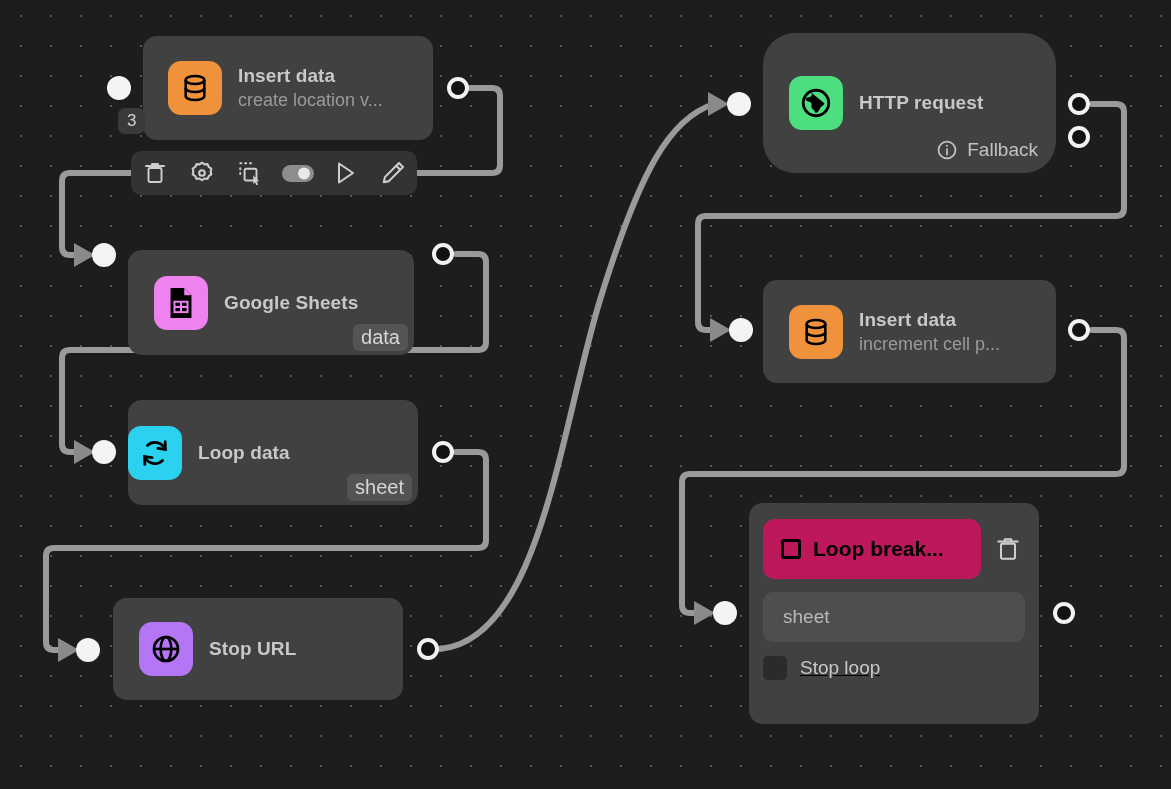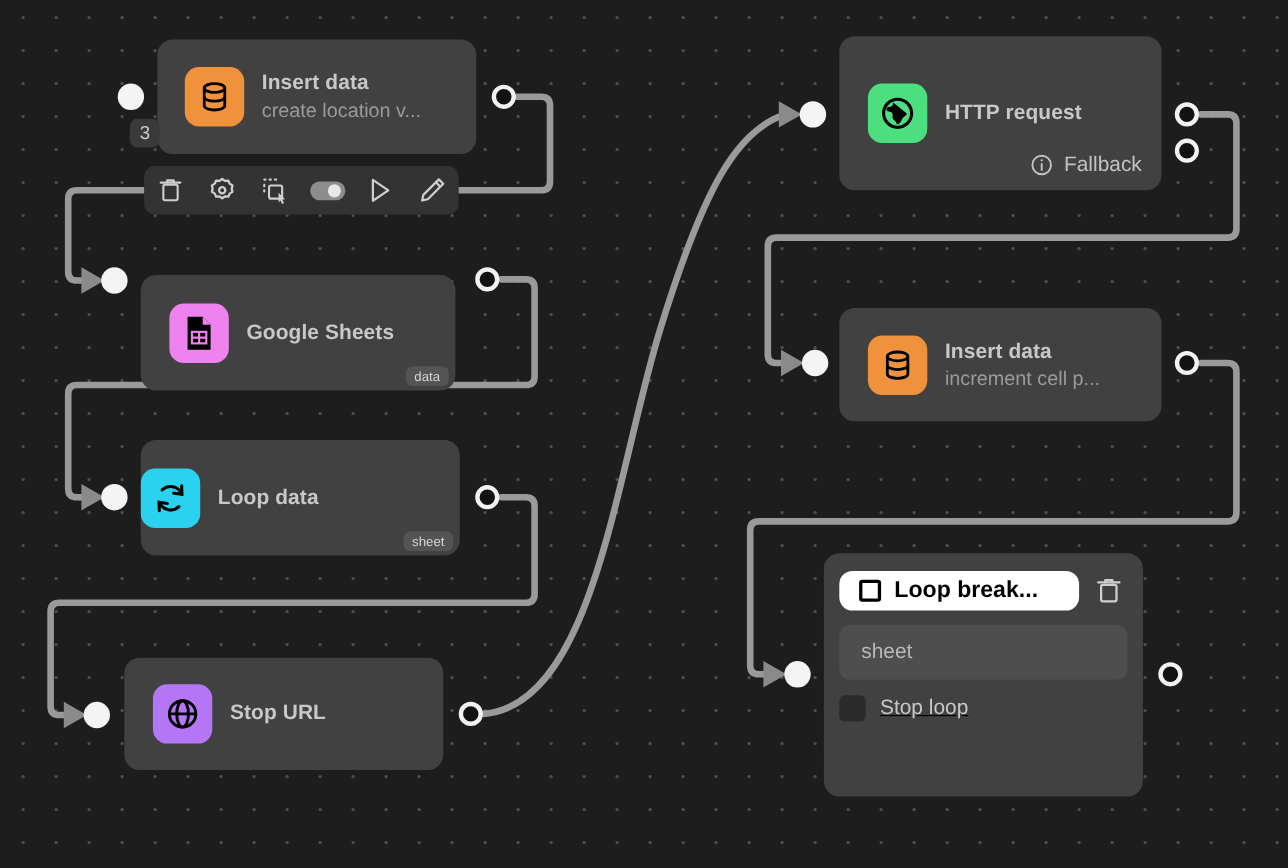--- a/index.html
+++ b/index.html
@@ -36,21 +36,21 @@
   .node-title {
     font-size:19px; font-weight:bold; color:#c8c8c8; white-space:nowrap;
     letter-spacing:.1px;
   }
   .node-sub {
     font-size:18px; color:#9a9a9a; white-space:nowrap; margin-top:3px;
   }
   .node-badge {
     position:absolute; right:6px; bottom:4px;
     background:#545454; color:#d6d6d6;
-    font-size:12px; padding:2px 8px; border-radius:6px;
+    font-size:20px; padding:2px 8px; border-radius:6px;
   }
   .left-badge {
     position:absolute; background:#3a3a3a; color:#cfcfcf;
     font-size:17px; border-radius:7px; padding:3px 9px;
   }
 
   
   .port-out {
     position:absolute; width:22px; height:22px; border-radius:50%;
     background:#121212; border:4px solid #f2f2f2;
@@ -70,21 +70,21 @@
     width:34px; height:34px; display:flex; align-items:center; justify-content:center;
   }
 
   
   #loopbreak {
     position:absolute; left:749px; top:503px; width:290px; height:221px;
     background:#414141; border-radius:14px; padding:16px 14px;
   }
   .lb-row { display:flex; align-items:center; gap:10px; }
   .lb-head {
-    background:#ffffff; border-radius:12px; height:36px;
+    background:#be185d; border-radius:12px; height:60px;
     display:flex; align-items:center; gap:12px; padding:0 18px; flex:1 1 auto;
     min-width:0;
   }
   .lb-head-label { font-size:21px; font-weight:bold; color:#000; white-space:nowrap; overflow:hidden; }
   .lb-chk-dark { width:20px; height:20px; border:3px solid #000; border-radius:3px; flex:0 0 auto; }
   .lb-input {
     margin-top:13px; height:50px; background:#4e4e4e; border-radius:10px;
     display:flex; align-items:center; padding:0 20px;
   }
   .lb-input-text { font-size:19px; color:#b9b9b9; }
@@ -228,21 +228,21 @@
         <path d="M3 12 h18"></path>
       </svg>
     </div>
     <div class="node-text">
       <div class="node-title">Stop URL</div>
     </div>
   </div>
   <div class="port-in" style="left:76px;  top:638px;"></div>
   <div class="port-out" style="left:417px; top:638px;"></div>
 
-  <div class="node" id="n-http" style="left:763px; top:33px; width:293px; height:140px; padding-left:26px;">
+  <div class="node" id="n-http" style="left:763px; top:33px; width:293px; height:140px; padding-left:26px;border-radius:32px;">
     <div class="node-icon" style="background:#4DDE80;">
       <svg width="34" height="34" viewBox="0 0 24 24">
         <circle cx="12" cy="12" r="9" fill="none" stroke="#000" stroke-width="2"></circle>
         <path d="M8.6 4.6 c1 1.6 .2 2.6 -.9 3.1 -1.1 .5 -2.3 .1 -2.8 1.2 -.5 1.1 .6 1.9 1.6 2 1 .1 2.1 .5 2.3 1.7 .2 1.2 -.4 2.1 .3 3.1 .7 1 2 1.4 2.2 2.7 .2 1.3 1.6 .6 2.4 -.5 .8 -1.1 1.1 -2.4 2 -3.3 .9 -.9 2.2 -1.2 2.2 -2.5" fill="#000"></path>
       </svg>
     </div>
     <div class="node-text">
       <div class="node-title">HTTP request</div>
     </div>
     <div class="fallback-row">

